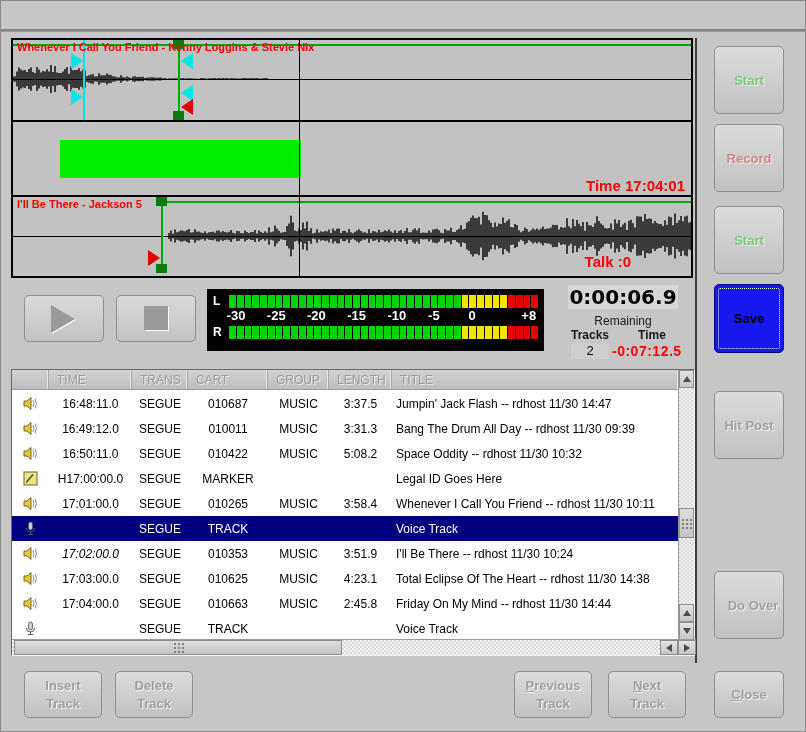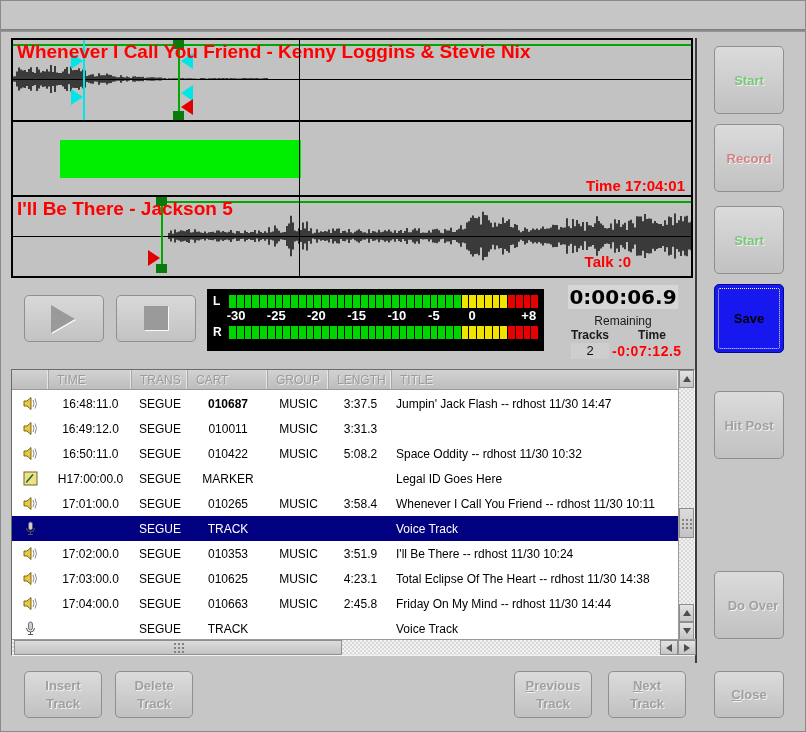--- a/index.html
+++ b/index.html
@@ -33,21 +33,21 @@
     position:absolute;left:10px;top:37px;width:682px;height:240px;
     border:2px solid #000;background:#c2c2c2;box-sizing:border-box;
   }
   .wp-row{position:absolute;left:0;width:678px;overflow:hidden;}
   .wp-row1{top:0;height:80px;}
   .wp-div1{position:absolute;top:80px;left:0;width:678px;height:2px;background:#000;}
   .wp-row2{top:82px;height:73px;}
   .wp-div2{position:absolute;top:155px;left:0;width:678px;height:2px;background:#000;}
   .wp-row3{top:157px;height:79px;}
   .wp-vline{position:absolute;top:0;height:236px;left:286px;width:1px;background:#000;}
-  .track-title{position:absolute;left:4px;top:1px;font-size:19px;font-weight:bold;color:#ff0000;white-space:nowrap;}
+  .track-title{position:absolute;left:4px;top:1px;font-size:11px;font-weight:bold;color:#ff0000;white-space:nowrap;}
   .midline{position:absolute;left:0;width:678px;height:1px;background:#000;}
   .greenline{position:absolute;height:2px;background:#00a800;}
   .gvline{position:absolute;width:2px;background:#00a800;}
   .gsquare{position:absolute;width:11px;height:9px;background:#0a7a0a;}
   .tri{position:absolute;width:0;height:0;}
   .tri-right-cyan{border-top:8px solid transparent;border-bottom:8px solid transparent;border-left:12px solid #00e5e5;}
   .tri-left-cyan{border-top:8px solid transparent;border-bottom:8px solid transparent;border-right:12px solid #00e5e5;}
   .tri-left-red{border-top:8px solid transparent;border-bottom:8px solid transparent;border-right:12px solid #e00000;}
   .tri-right-red{border-top:8px solid transparent;border-bottom:8px solid transparent;border-left:12px solid #e00000;}
   .cyan-line{position:absolute;width:2px;background:#00e5e5;}
@@ -364,37 +364,38 @@
     <div class="rows" id="rows">
         <div class="trow">
           <div class="td icon-cell" style="width: 37px;">
             <svg width="17" height="17" viewBox="0 0 17 17">
               <polygon points="2,6 5,6 9,2.5 9,14.5 5,11 2,11" fill="#e8c840" stroke="#5a4a00" stroke-width="0.8"></polygon>
               <path d="M11 5 q2 3.5 0 7 M13 3.5 q3 5 0 10" stroke="#8a8a8a" fill="none" stroke-width="1"></path>
             </svg>
           </div>
           <div class="td c" style="width: 83px;">16:48:11.0</div>
           <div class="td c" style="width: 56px;">SEGUE</div>
-          <div class="td c" style="width: 80px; font-weight: bold;">010687</div>
+          <div class="td c" style="width: 80px;">010687</div>
           <div class="td c" style="width: 61px;">MUSIC</div>
           <div class="td r" style="width: 63px;">3:37.5</div>
           <div class="td" style="flex: 1 1 0%;">Jumpin' Jack Flash -- rdhost 11/30 14:47</div>
         </div>
         <div class="trow">
           <div class="td icon-cell" style="width: 37px;">
             <svg width="17" height="17" viewBox="0 0 17 17">
               <polygon points="2,6 5,6 9,2.5 9,14.5 5,11 2,11" fill="#e8c840" stroke="#5a4a00" stroke-width="0.8"></polygon>
               <path d="M11 5 q2 3.5 0 7 M13 3.5 q3 5 0 10" stroke="#8a8a8a" fill="none" stroke-width="1"></path>
             </svg>
           </div>
           <div class="td c" style="width: 83px;">16:49:12.0</div>
           <div class="td c" style="width: 56px;">SEGUE</div>
           <div class="td c" style="width: 80px;">010011</div>
           <div class="td c" style="width: 61px;">MUSIC</div>
           <div class="td r" style="width: 63px;">3:31.3</div>
+          <div class="td" style="flex: 1 1 0%;">Bang The Drum All Day -- rdhost 11/30 09:39</div>
         </div>
         <div class="trow">
           <div class="td icon-cell" style="width: 37px;">
             <svg width="17" height="17" viewBox="0 0 17 17">
               <polygon points="2,6 5,6 9,2.5 9,14.5 5,11 2,11" fill="#e8c840" stroke="#5a4a00" stroke-width="0.8"></polygon>
               <path d="M11 5 q2 3.5 0 7 M13 3.5 q3 5 0 10" stroke="#8a8a8a" fill="none" stroke-width="1"></path>
             </svg>
           </div>
           <div class="td c" style="width: 83px;">16:50:11.0</div>
           <div class="td c" style="width: 56px;">SEGUE</div>
@@ -448,21 +449,21 @@
           <div class="td r" style="width: 63px;"></div>
           <div class="td" style="flex: 1 1 0%;">Voice Track</div>
         </div>
         <div class="trow">
           <div class="td icon-cell" style="width: 37px;">
             <svg width="17" height="17" viewBox="0 0 17 17">
               <polygon points="2,6 5,6 9,2.5 9,14.5 5,11 2,11" fill="#e8c840" stroke="#5a4a00" stroke-width="0.8"></polygon>
               <path d="M11 5 q2 3.5 0 7 M13 3.5 q3 5 0 10" stroke="#8a8a8a" fill="none" stroke-width="1"></path>
             </svg>
           </div>
-          <div class="td c" style="width: 83px;">17:02:00.0</div>
+          <div class="td c" style="width: 83px; font-style: italic;">17:02:00.0</div>
           <div class="td c" style="width: 56px;">SEGUE</div>
           <div class="td c" style="width: 80px;">010353</div>
           <div class="td c" style="width: 61px;">MUSIC</div>
           <div class="td r" style="width: 63px;">3:51.9</div>
           <div class="td" style="flex: 1 1 0%;">I'll Be There -- rdhost 11/30 10:24</div>
         </div>
         <div class="trow">
           <div class="td icon-cell" style="width: 37px;">
             <svg width="17" height="17" viewBox="0 0 17 17">
               <polygon points="2,6 5,6 9,2.5 9,14.5 5,11 2,11" fill="#e8c840" stroke="#5a4a00" stroke-width="0.8"></polygon>

